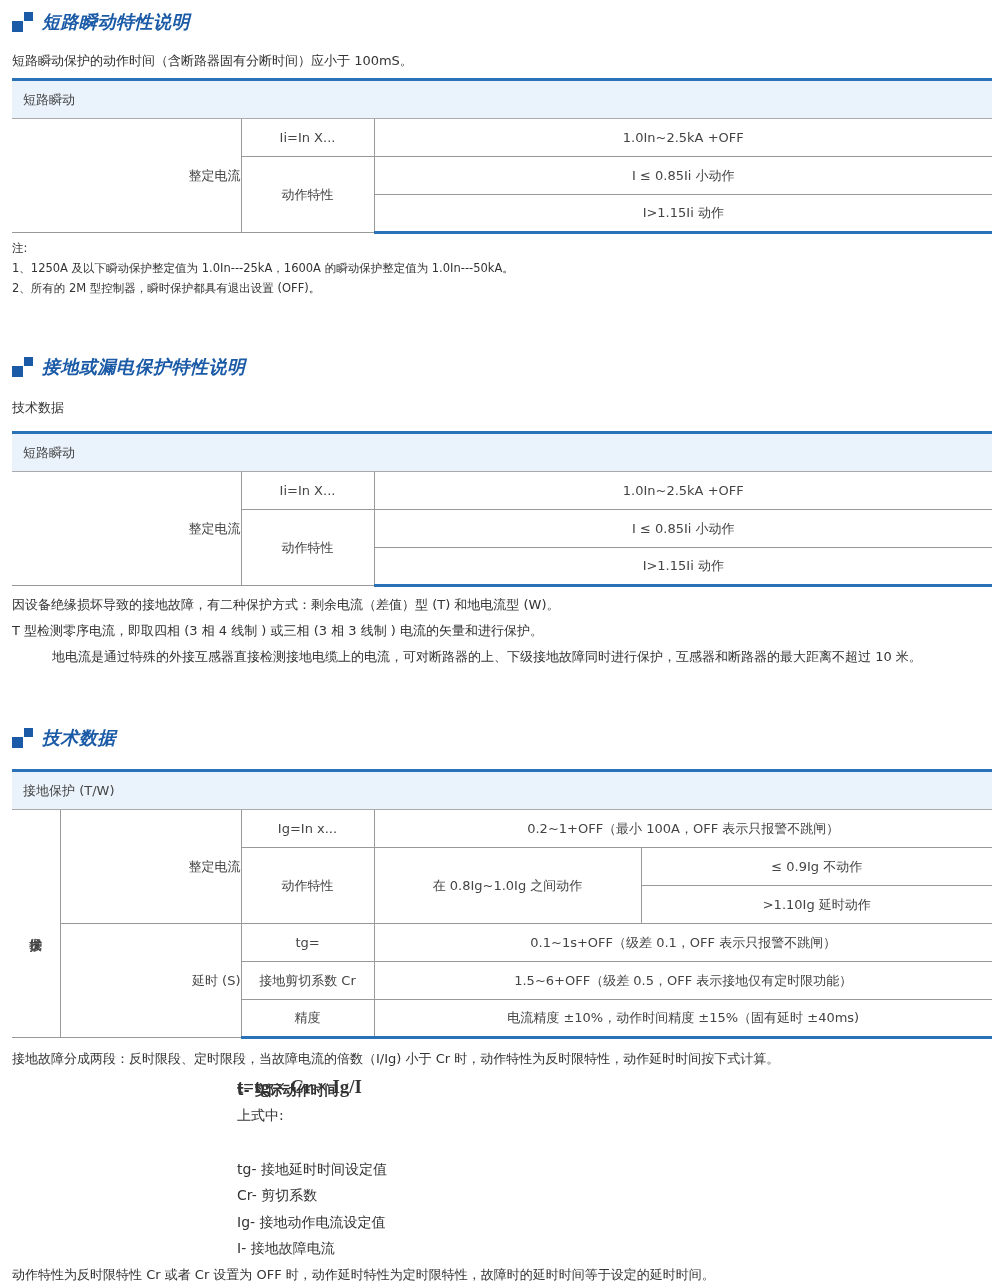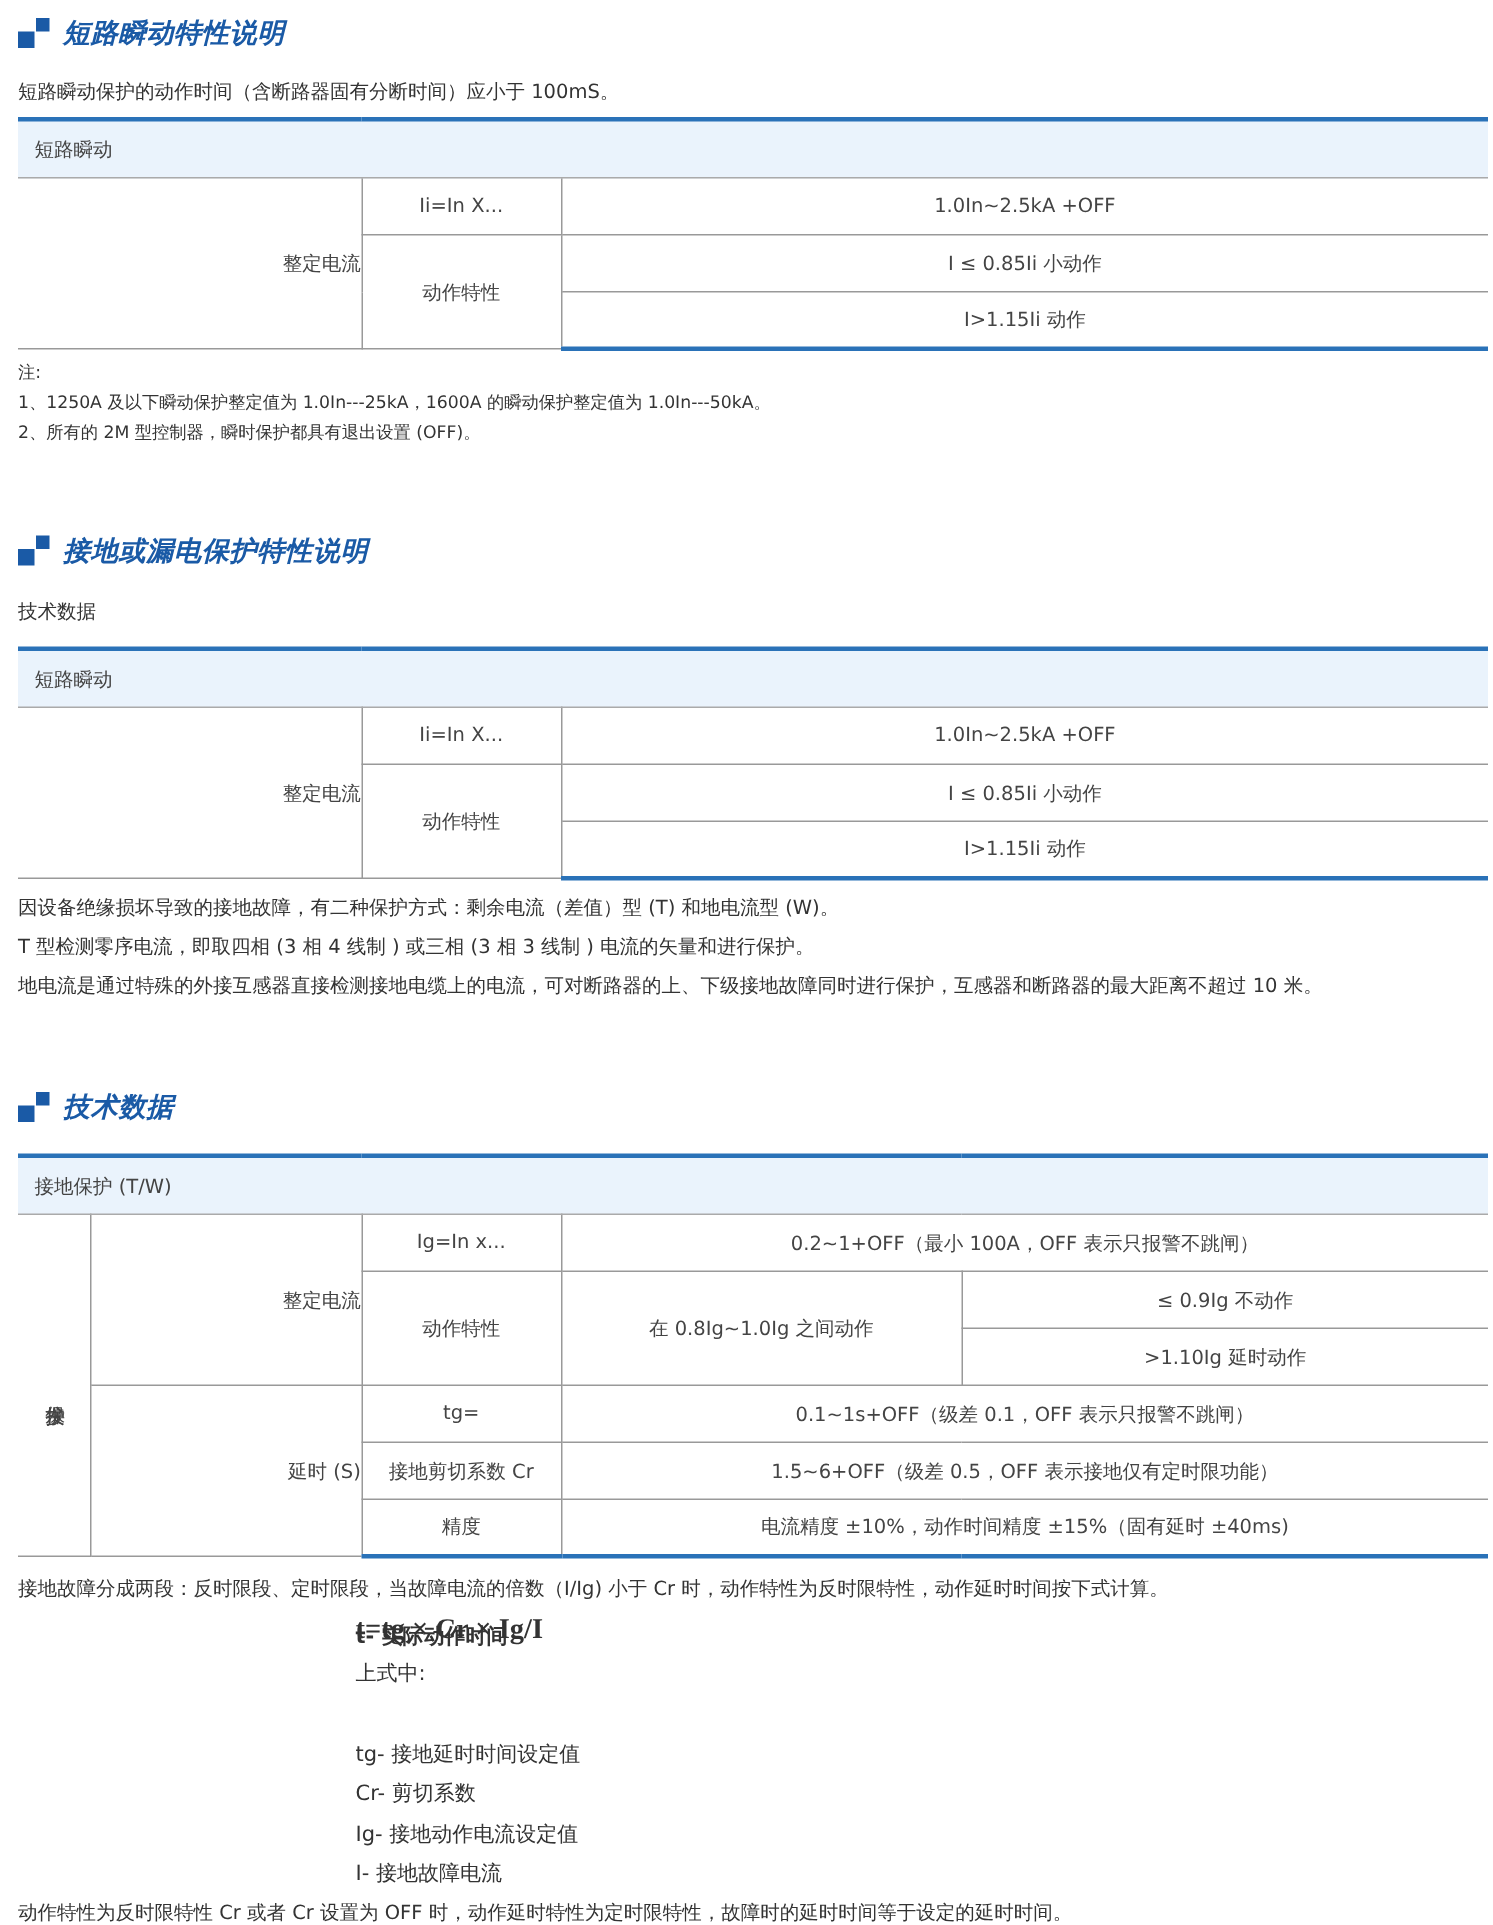--- a/index.html
+++ b/index.html
@@ -97,21 +97,21 @@
     <td class="last">I ≤ 0.85Ii   小动作</td>
   </tr>
   <tr style="height:38px;">
     <td class="last">I&gt;1.15Ii   动作</td>
   </tr>
 </tbody>
   </table>
 
 <div class="para" style="top:596px;">因设备绝缘损坏导致的接地故障，有二种保护方式：剩余电流（差值）型 (T) 和地电流型 (W)。</div>
 <div class="para" style="top:622px;">T 型检测零序电流，即取四相 (3 相 4 线制 ) 或三相 (3 相 3 线制 ) 电流的矢量和进行保护。</div>
-<div class="para" style="top:648px;">地电流是通过特殊的外接互感器直接检测接地电缆上的电流，可对断路器的上、下级接地故障同时进行保护，互感器和断路器的最大距离不超过 10 米。</div>
+<div class="para" style="top:648px;margin-left:40px;">地电流是通过特殊的外接互感器直接检测接地电缆上的电流，可对断路器的上、下级接地故障同时进行保护，互感器和断路器的最大距离不超过 10 米。</div>
 
 <div class="section-title" style="top:724px;">
   <span class="sq-icon">
       <i class="a"></i>
       <i class="b"></i>
     </span>
   <span class="txt">技术数据</span>
 </div>
 
 <table class="spec" style="top:769px;">

